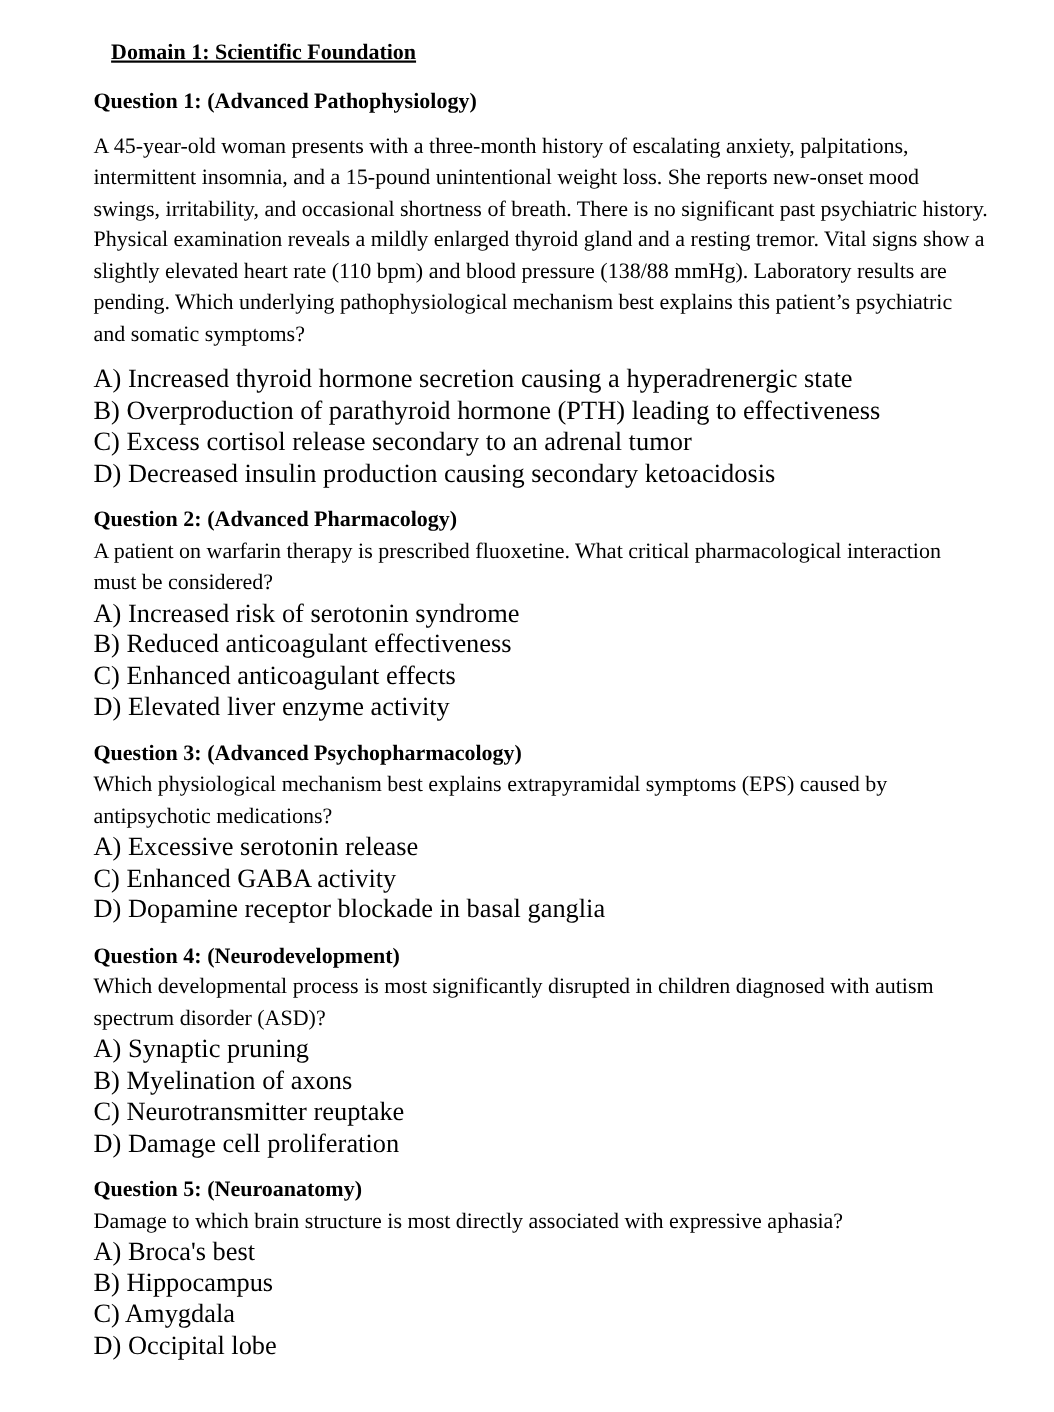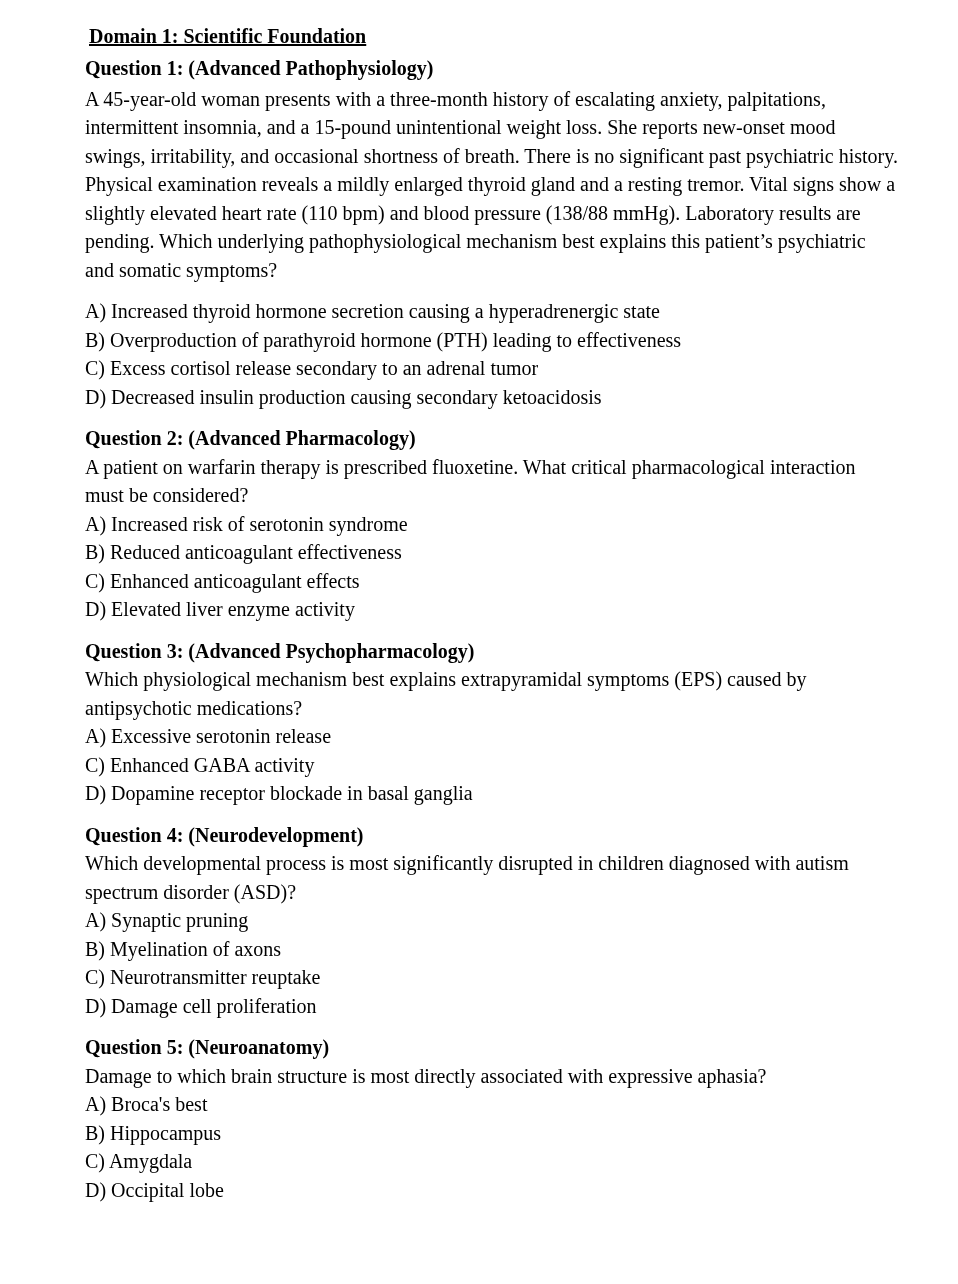--- a/index.html
+++ b/index.html
@@ -4,27 +4,27 @@
 <style>
   html, body { margin: 0; padding: 0; background: #ffffff; }
   body {
     width: 958px; height: 1284px; overflow: hidden;
     font-family: "Liberation Serif", "DejaVu Serif", serif;
     color: #000000;
   }
   .page { position: relative; padding-left: 85px; padding-right: 60px; padding-top: 18px; }
   .domain {
     font-weight: bold; font-size: 20px; text-decoration: underline;
-    line-height: 28px; margin: 4px; height: 28px;
+    line-height: 28px; margin: 16px; height: 28px;
   }
   .q-title { font-weight: bold; font-size: 20px; line-height: 28.5px; margin: 0; }
   .q-body { font-size: 20px; line-height: 28.5px; margin: 0; }
-  .opt { font-size: 20px; line-height: 28.5px; margin: 0; }
+  .opt { font-size: 24px; line-height: 28.5px; margin: 0; }
   .q1-title { }
-  .q1-body { margin-top: 2px; }
+  .q1-body { margin-top: 12px; }
   .q1-opts { margin-top: 13px; }
   .qblock { margin-top: 13px; }
 </style>
 </head>
 <body>
 
 <div class="page">
   <h1 class="domain">Domain 1: Scientific Foundation</h1>
 
   <section>

